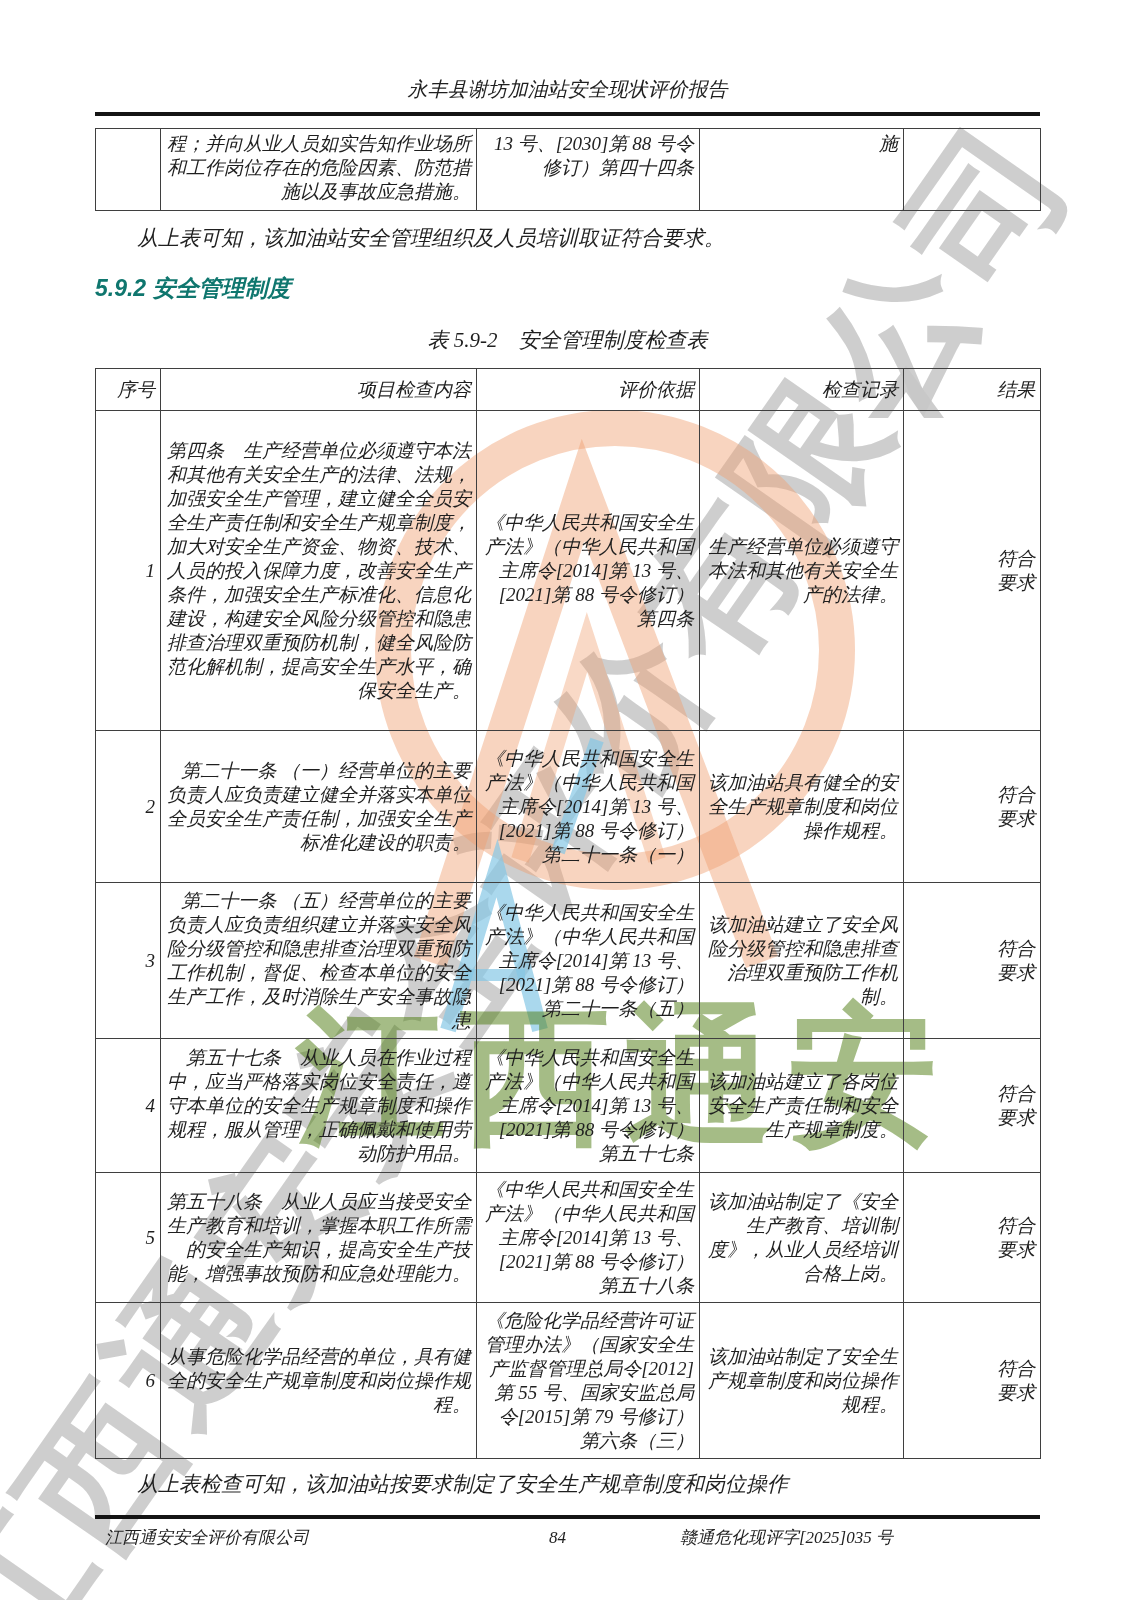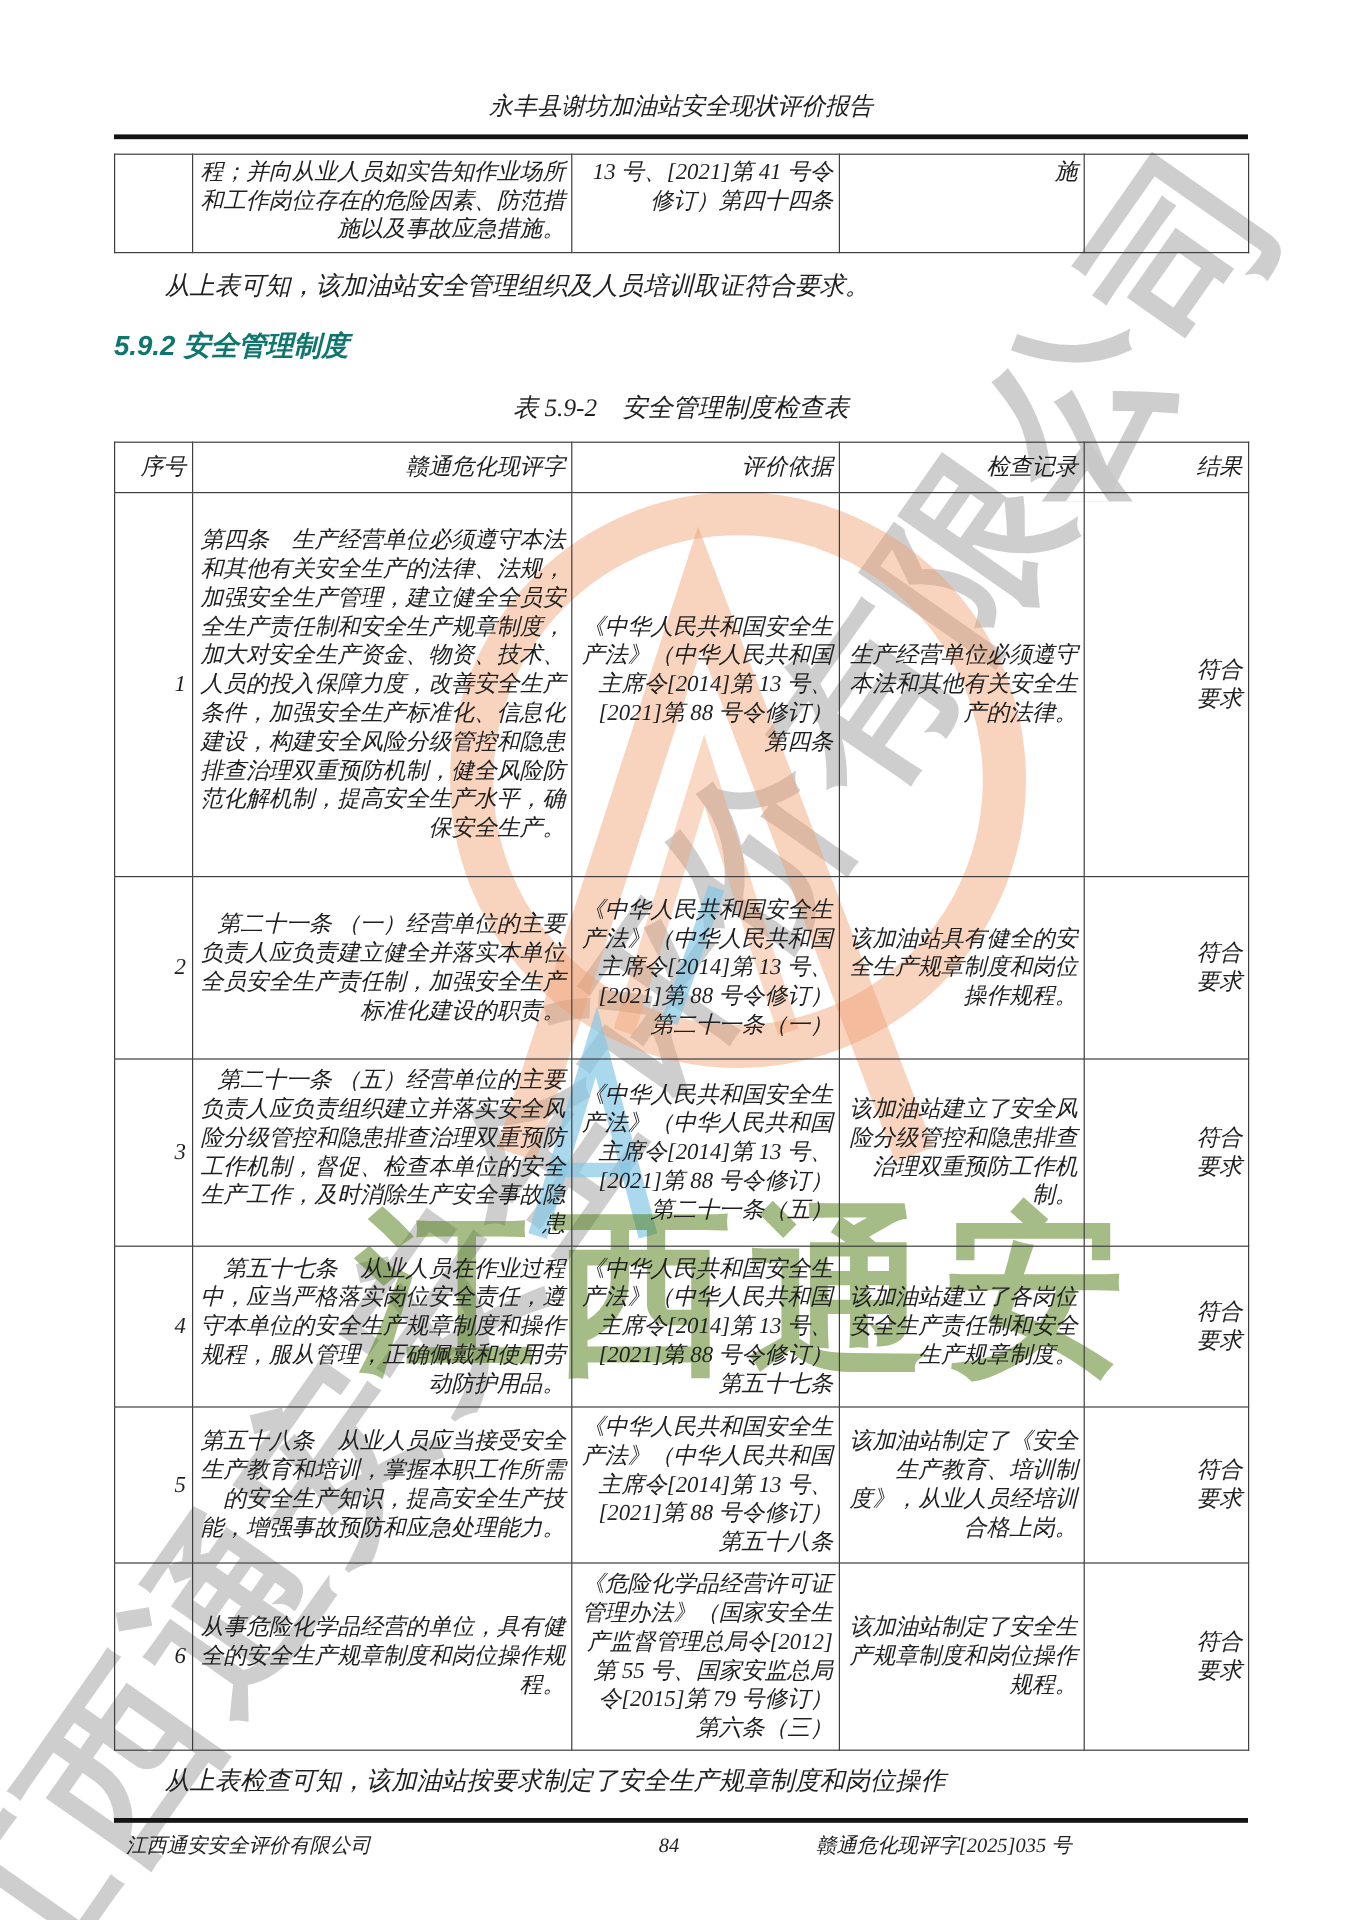--- a/index.html
+++ b/index.html
@@ -77,21 +77,21 @@
         <col class="c-seq">
           <col class="c-content">
           <col class="c-basis">
           <col class="c-record">
           <col class="c-result">
       </colgroup>
       <tbody>
           <tr style="height:82px;">
         <td></td>
         <td>程；并向从业人员如实告知作业场所和工作岗位存在的危险因素、防范措施以及事故应急措施。</td>
-        <td>13 号、[2021]第 41 号令修订）第四十四条</td>
+        <td>13 号、[2030]第 88 号令修订）第四十四条</td>
         <td>施</td>
         <td></td>
       </tr>
     </tbody>
       </table>
 
     <p class="note">从上表可知，该加油站安全管理组织及人员培训取证符合要求。</p>
 
     <h2 class="section-heading">5.9.2 安全管理制度</h2>
 
@@ -101,21 +101,21 @@
       <colgroup>
         <col class="c-seq">
           <col class="c-content">
           <col class="c-basis">
           <col class="c-record">
           <col class="c-result">
       </colgroup>
       <tbody>
           <tr style="height:42px;">
         <th>序号</th>
-        <th>赣通危化现评字</th>
+        <th>项目检查内容</th>
         <th>评价依据</th>
         <th>检查记录</th>
         <th>结果</th>
       </tr>
       <tr style="height:320px;">
         <td>1</td>
         <td>第四条　生产经营单位必须遵守本法和其他有关安全生产的法律、法规，加强安全生产管理，建立健全全员安全生产责任制和安全生产规章制度，加大对安全生产资金、物资、技术、人员的投入保障力度，改善安全生产条件，加强安全生产标准化、信息化建设，构建安全风险分级管控和隐患排查治理双重预防机制，健全风险防范化解机制，提高安全生产水平，确保安全生产。</td>
         <td>《中华人民共和国安全生产法》（中华人民共和国主席令[2014]第 13 号、[2021]第 88 号令修订）第四条</td>
         <td>生产经营单位必须遵守本法和其他有关安全生产的法律。</td>
         <td class="result-cell">符合

